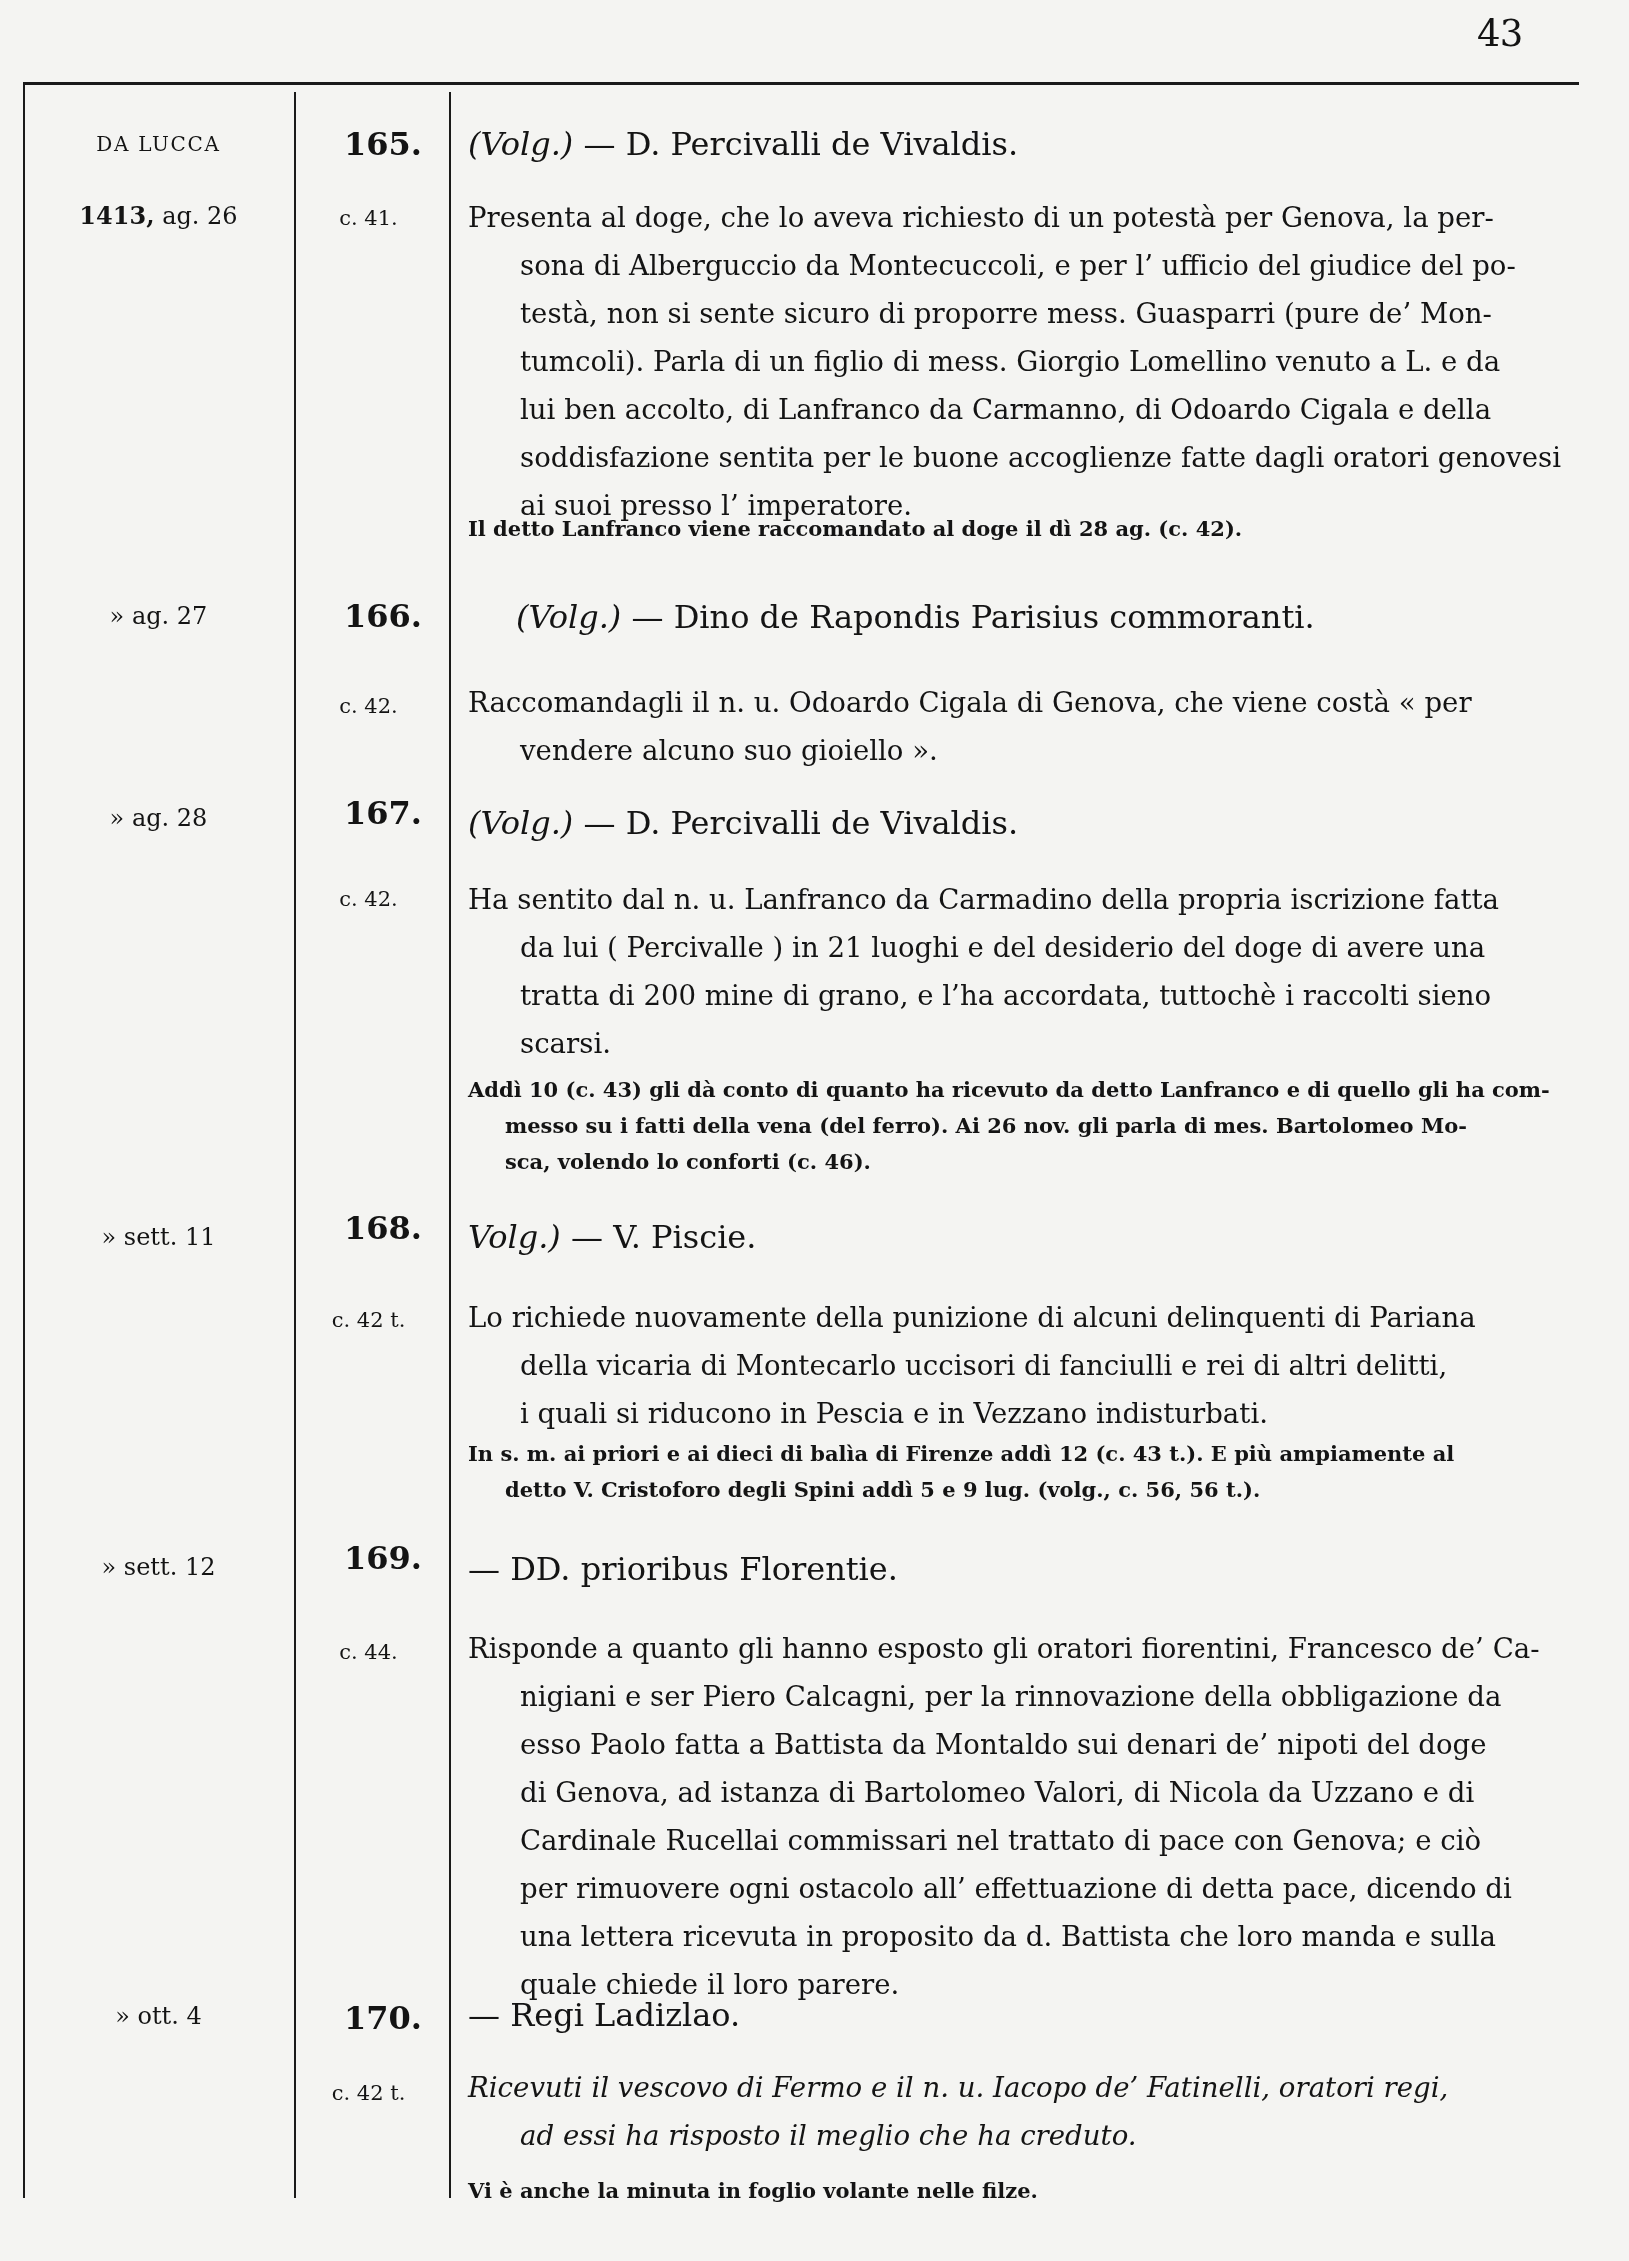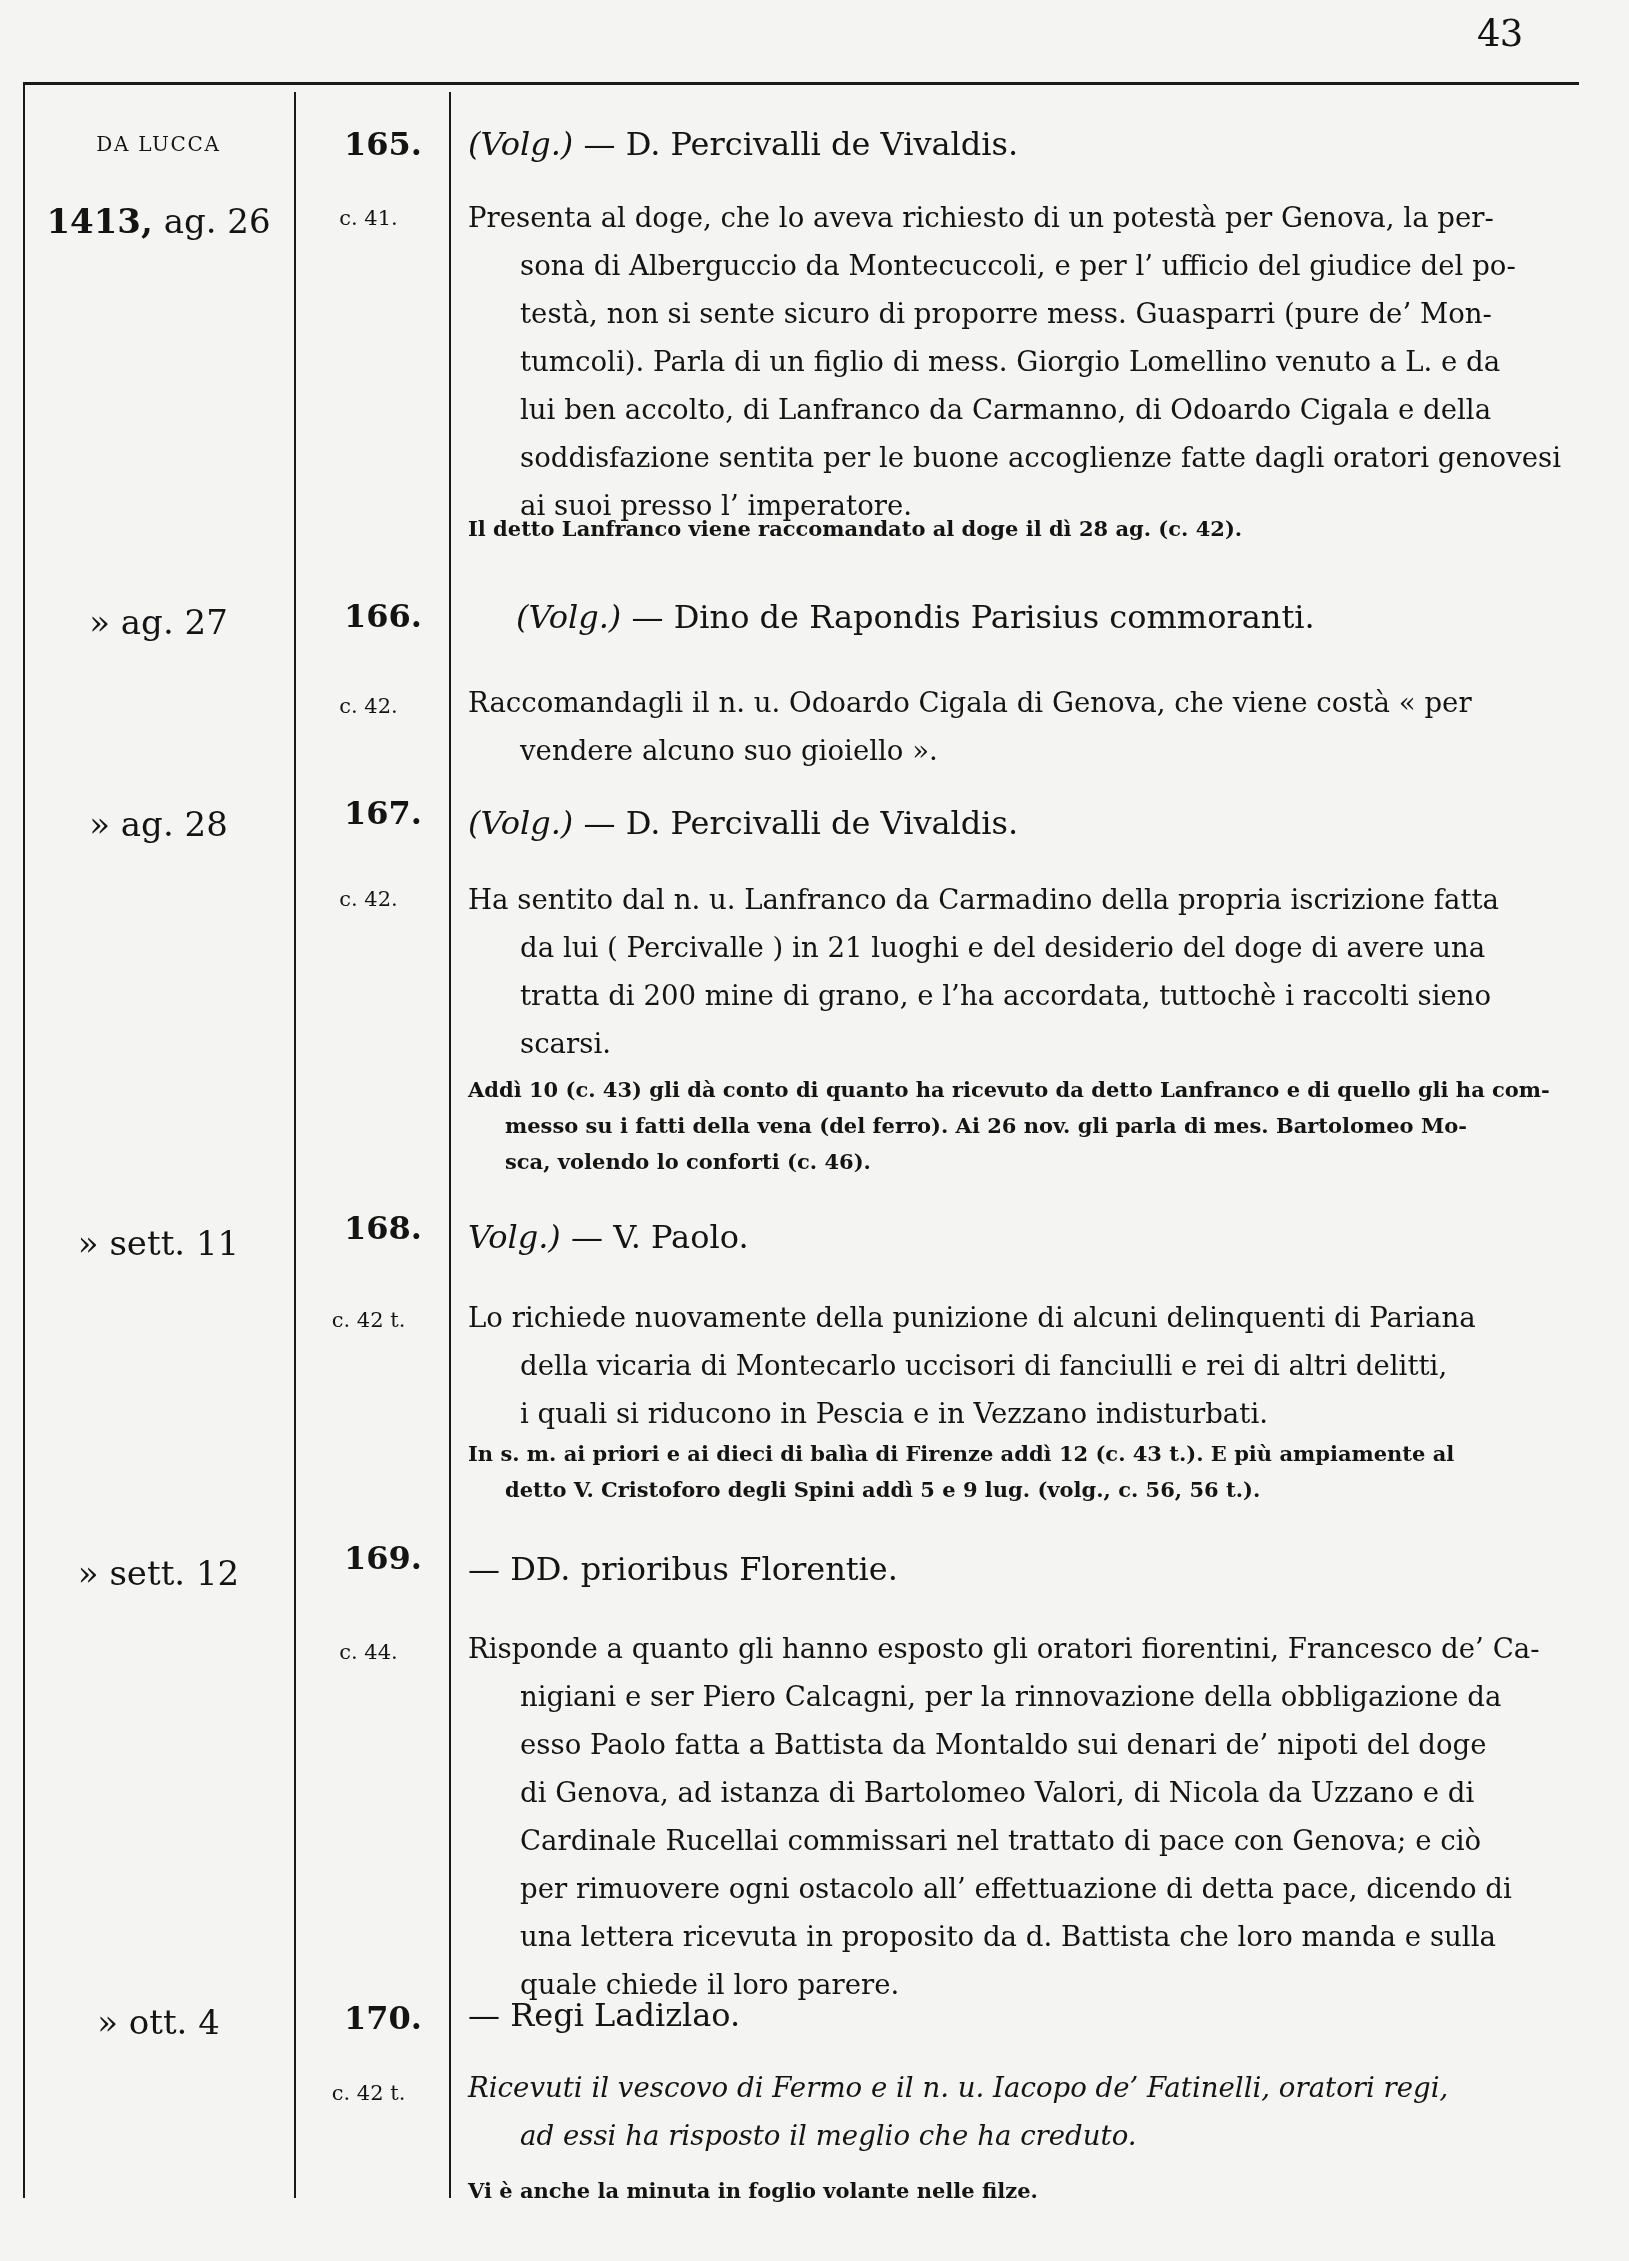--- a/index.html
+++ b/index.html
@@ -9,21 +9,21 @@
     font-family:"DejaVu Serif", "Liberation Serif", serif;
   }
   .page-number { position:absolute; left:1477px; top:11.7px; font-size:37px; letter-spacing:-0.8px; }
   .top-rule { position:absolute; left:23.4px; top:82px; width:1556px; height:2.5px; background:#1a1a1a; }
   .vline { position:absolute; width:1.7px; background:#1a1a1a; }
   .vl-left { left:23.4px; top:84px; height:2114px; }
   .vl-1 { left:294px; top:92px; height:2106px; }
   .vl-2 { left:449px; top:92px; height:2106px; }
 
   .entry { position:absolute; left:0; width:1629px; }
-  .date { position:absolute; left:33px; width:251px; text-align:center; font-size:34px; white-space:nowrap; }
+  .date { position:absolute; left:33px; width:251px; text-align:center; font-size:24px; white-space:nowrap; }
   .date b { font-weight:bold; }
   .date.small-caps { font-size:20px; letter-spacing:1.7px; }
   .num { position:absolute; left:294px; width:178px; text-align:center; font-size:32px; font-weight:bold; }
   .carta { position:absolute; left:294px; width:149px; text-align:center; font-size:21px; }
   .title { position:absolute; left:468px; font-size:32px; white-space:nowrap; }
   .title i { font-style:italic; }
   .body {
     position:absolute; left:468px; width:1103px; font-size:27.6px; line-height:48px;
     text-align:justify;
   }
@@ -89,21 +89,21 @@
     <span class="line">Addì 10 (c. 43) gli dà conto di quanto ha ricevuto da detto Lanfranco e di quello gli ha com-</span>
     <span class="line indent">messo su i fatti della vena (del ferro). Ai 26 nov. gli parla di mes. Bartolomeo Mo-</span>
     <span class="line indent">sca, volendo lo conforti (c. 46).</span>
   </div>
 </div>
 
 <div class="entry">
   <div class="date" style="top:1223px;">» sett. 11</div>
   <div class="num" style="top:1209px;">168.</div>
   <div class="carta" style="top:1308px;">c. 42 t.</div>
-  <div class="title" style="top:1218px;"><i>Volg.)</i><span> — V. Paolo.</span></div>
+  <div class="title" style="top:1218px;"><i>Volg.)</i><span> — V. Piscie.</span></div>
   <div class="body" style="top:1294px;">
     <span class="line">Lo richiede nuovamente della punizione di alcuni delinquenti di Pariana</span>
     <span class="line indent">della vicaria di Montecarlo uccisori di fanciulli e rei di altri delitti,</span>
     <span class="line indent">i quali si riducono in Pescia e in Vezzano indisturbati.</span>
   </div>
   <div class="note" style="top:1436px;">
     <span class="line">In s. m. ai priori e ai dieci di balìa di Firenze addì 12 (c. 43 t.). E più ampiamente al</span>
     <span class="line indent">detto V. Cristoforo degli Spini addì 5 e 9 lug. (volg., c. 56, 56 t.).</span>
   </div>
 </div>

